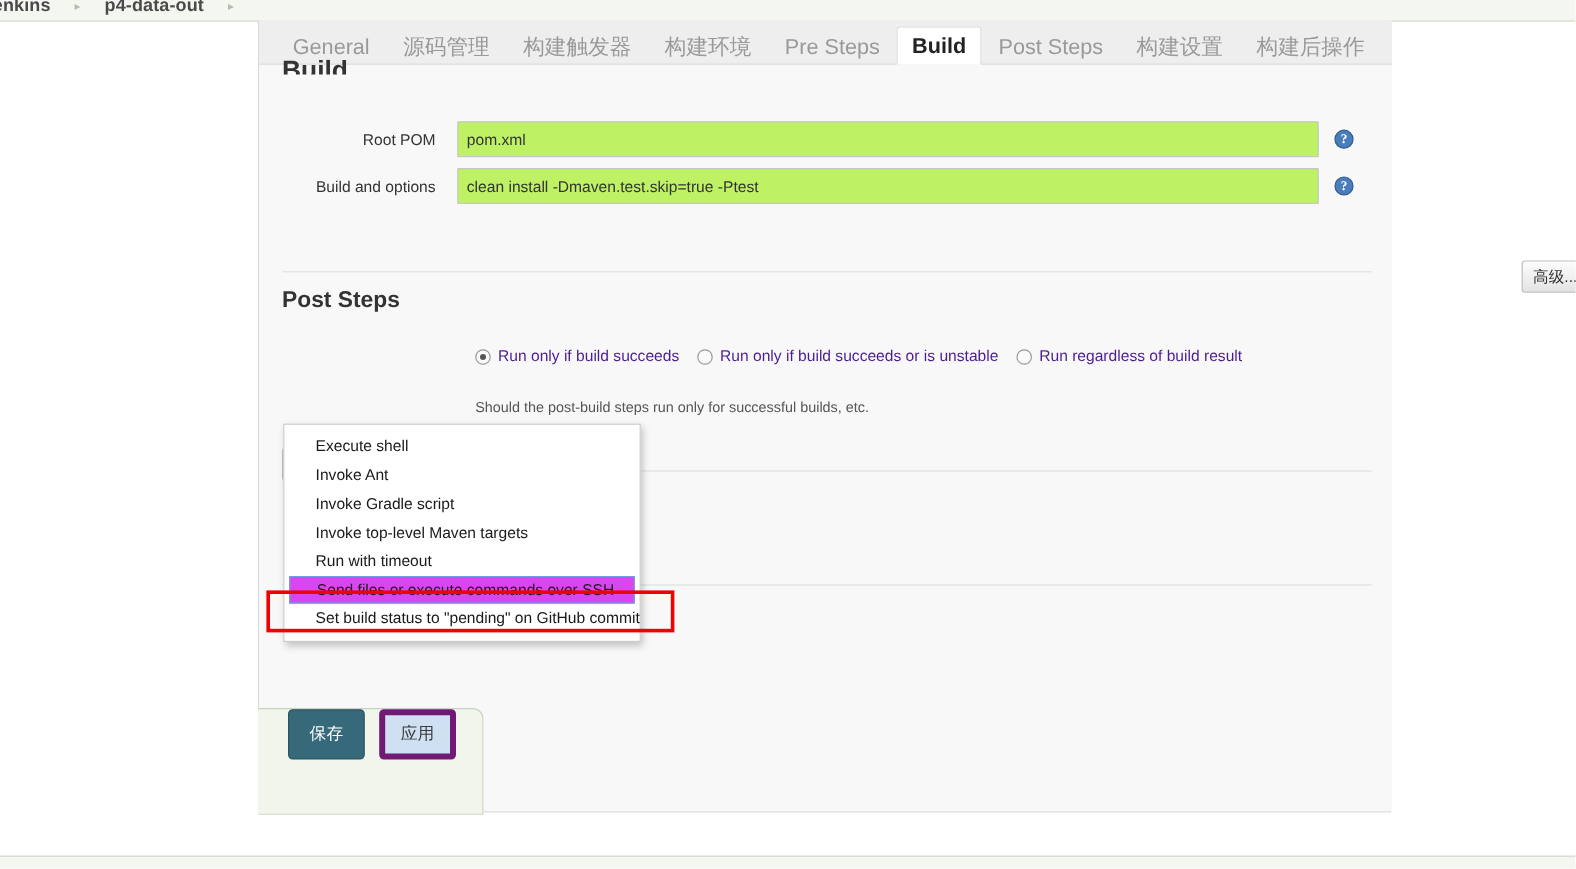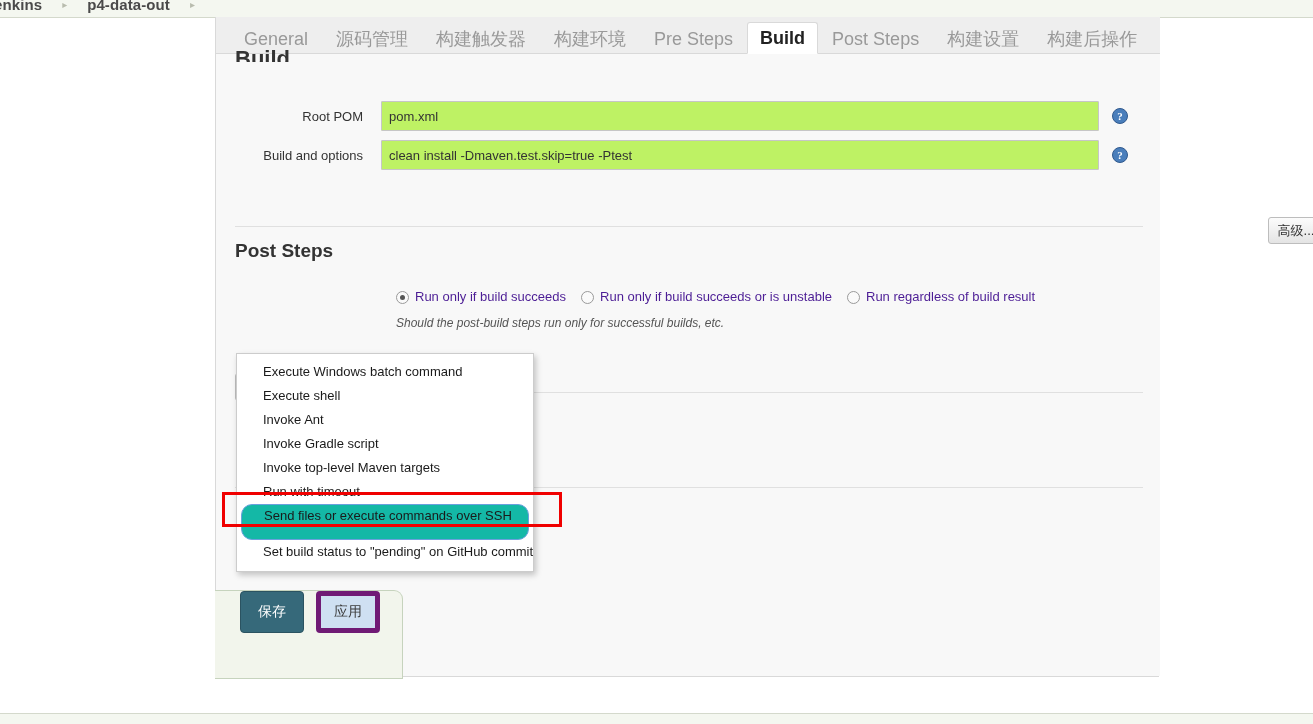--- a/index.html
+++ b/index.html
@@ -249,26 +249,26 @@
   .menu-item {
     height: 24px;
     line-height: 24px;
     padding: 0 10px 0 26px;
     font-size: 13px;
     color: #1a1a1a;
     white-space: nowrap;
     cursor: pointer;
   }
   .menu-item.selected {
-    background: #14b8a6;
+    background: #d946ef;
     border: 1px solid #6aa0dd;
-    border-radius: 11px;
+    border-radius: 0;
     margin: 0 4px;
     padding-left: 22px;
-    height: 36px;
+    height: 23px;
     line-height: 21px;
   }
 
   
   .annotation-rect {
     position: absolute;
     left: 222px; top: 492px;
     width: 340px; height: 35px;
     border: 3px solid #f00000;
     z-index: 9;
@@ -373,34 +373,33 @@
 
       <div class="radio-row" style="left:180px; top:235px;">
         <span class="radio checked"></span>
         <span class="radio-label">Run only if build succeeds</span>
         <span class="radio"></span>
         <span class="radio-label">Run only if build succeeds or is unstable</span>
         <span class="radio"></span>
         <span class="radio-label">Run regardless of build result</span>
       </div>
 
-      <div class="hint-text" style="left:180px; top:262px;font-style:italic;">Should the post-build steps run only for successful builds, etc.</div>
+      <div class="hint-text" style="left:180px; top:278px;">Should the post-build steps run only for successful builds, etc.</div>
 
       <div class="hr" style="top:338px;"></div>
       <div class="hr" style="top:433px;"></div>
     </div>
   </div>
 
   <button class="btn-grey add-step-btn">
     <span>Add post-build step</span>
     <span class="caret"></span>
   </button>
 
   <div class="dropdown-menu">
-    <div class="menu-item">Execute Windows batch command</div>
     <div class="menu-item">Execute shell</div>
     <div class="menu-item">Invoke Ant</div>
     <div class="menu-item">Invoke Gradle script</div>
     <div class="menu-item">Invoke top-level Maven targets</div>
     <div class="menu-item">Run with timeout</div>
     <div class="menu-item selected">Send files or execute commands over SSH</div>
     <div class="menu-item">Set build status to "pending" on GitHub commit</div>
   </div>
 
   <div class="annotation-rect"></div>

